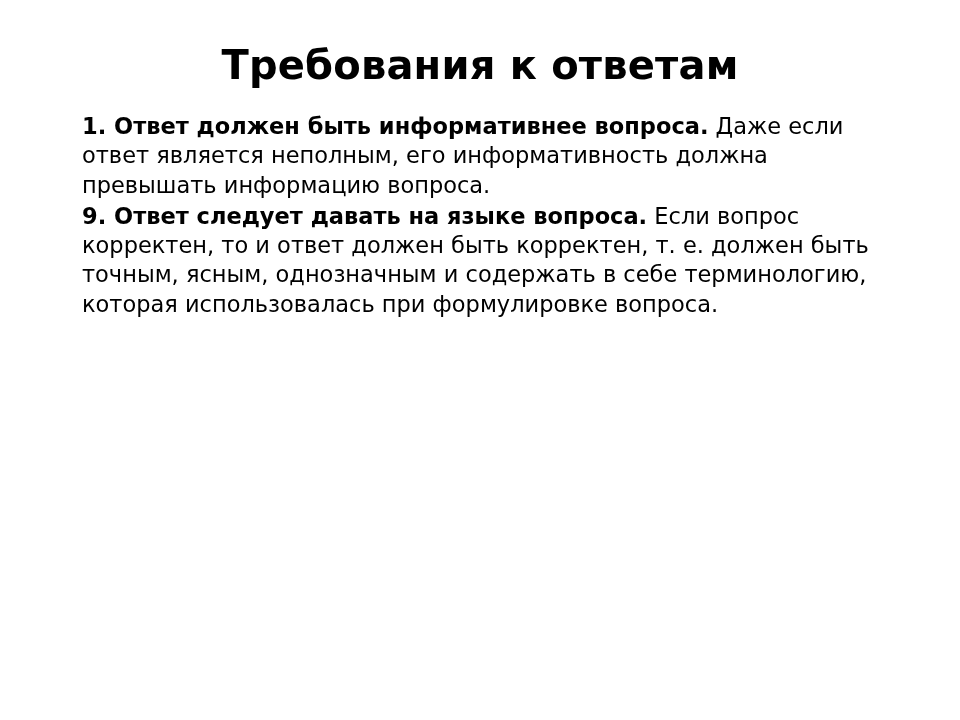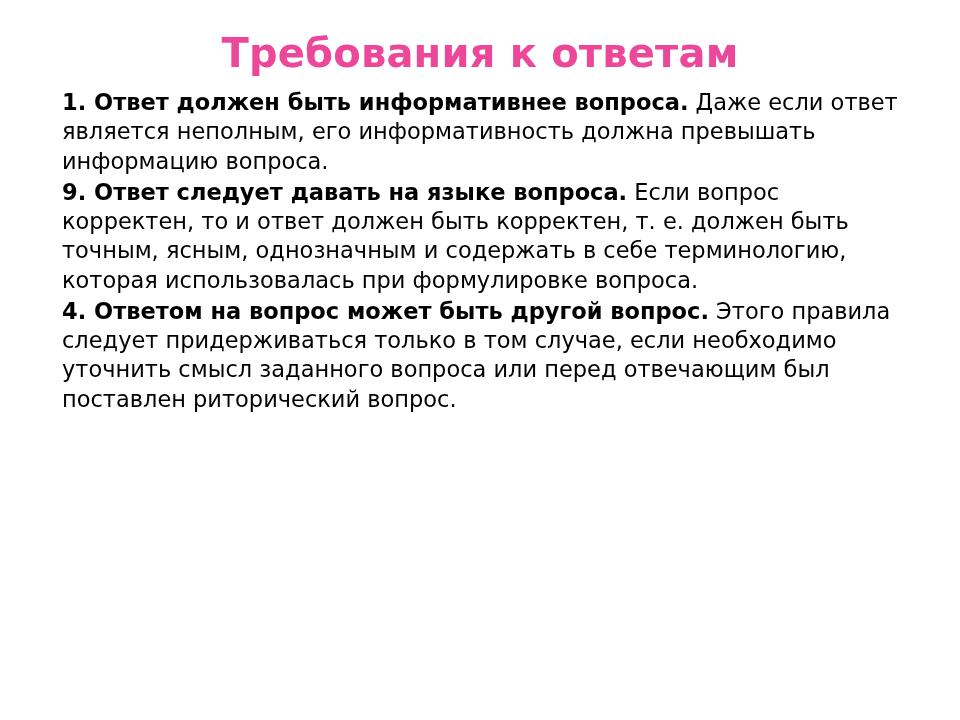--- a/index.html
+++ b/index.html
@@ -19,28 +19,29 @@
     height: 720px;
     box-sizing: border-box;
     position: relative;
     background: #ffffff;
   }
   .slide-title {
     text-align: center;
     font-size: 40px;
     font-weight: bold;
     letter-spacing: 0.2px;
-    margin: 0;
+    margin: 12px;
     padding-top: 30px;
     padding-bottom: 12px;
-    color: #ec4899;
+    color: #000000;
     font-family: "DejaVu Sans", "Liberation Sans", sans-serif;
   }
   .body-block {
     padding: 0 60px 0 62px;
+    margin-left: 20px;
   }
   .para {
     font-size: 22.5px;
     line-height: 1.30;
     margin: 0 0 2px 0;
     color: #000000;
     text-align: left;
   }
   .para .lead {
     font-weight: bold;
@@ -55,17 +56,14 @@
 <div class="slide">
   <h1 class="slide-title">Требования к ответам</h1>
 
   <div class="body-block">
     <p class="para">
       <span class="lead">1. Ответ должен быть информативнее вопроса.</span><span> Даже если ответ является неполным, его информативность должна превышать информацию вопроса.</span>
     </p>
     <p class="para">
       <span class="lead">9. Ответ следует давать на языке вопроса.</span><span> Если вопрос корректен, то и ответ должен быть корректен, т. е. должен быть точным, ясным, однозначным и содержать в себе терминологию, которая использовалась при формулировке вопроса.</span>
     </p>
-    <p class="para">
-      <span class="lead">4. Ответом на вопрос может быть другой вопрос.</span><span> Этого правила следует придерживаться только в том случае, если необходимо уточнить смысл заданного вопроса или перед отвечающим был поставлен риторический вопрос.</span>
-    </p>
   </div>
 </div>
 
 </body></html>

